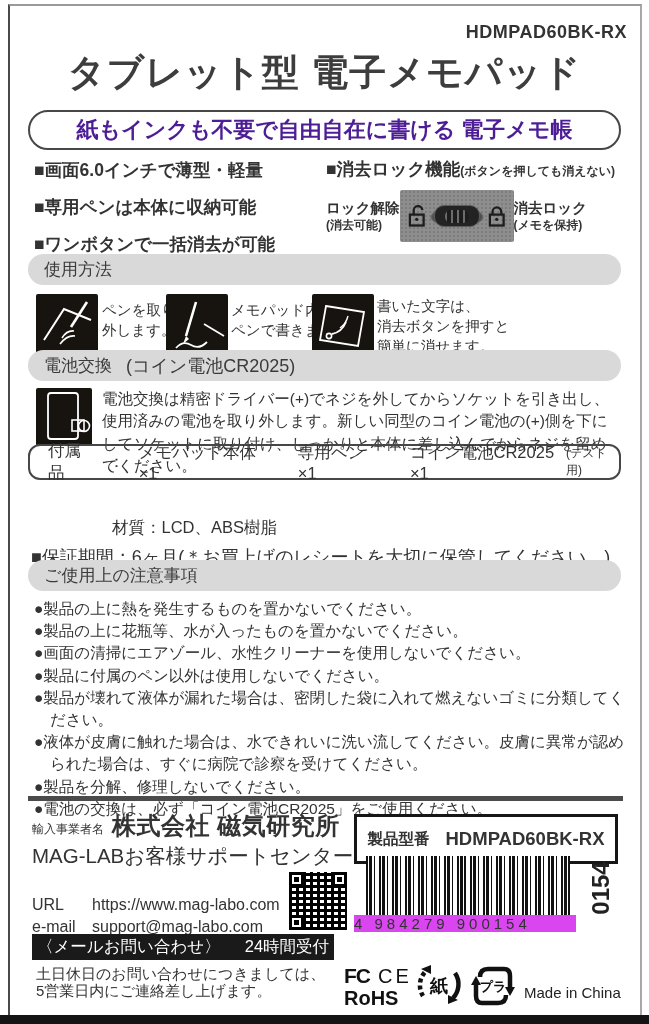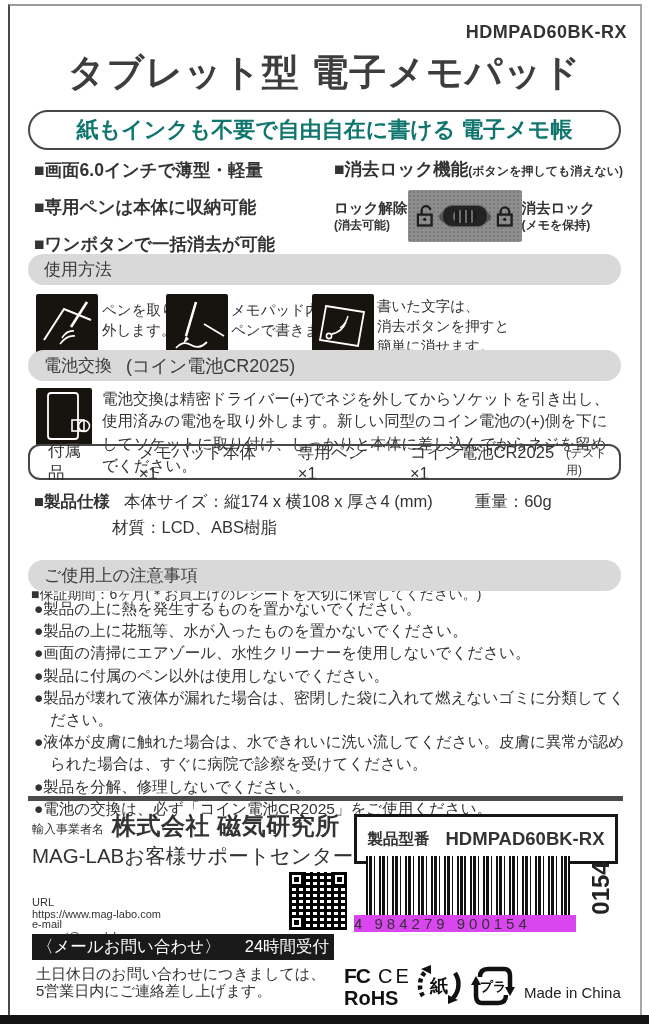--- a/index.html
+++ b/index.html
@@ -6,23 +6,23 @@
   .page{position:relative;width:649px;height:1024px;background:#fff;overflow:hidden;
         font-family:"Liberation Sans","DejaVu Sans",sans-serif;color:#333;}
   .frame{position:absolute;top:4px;left:8px;right:7px;bottom:0;
          border-top:2px solid #9a9a9a;border-left:2px solid #4a4a4a;border-right:2px solid #a8a8a8;pointer-events:none;}
   .bottom-bar{position:absolute;left:0;right:0;bottom:0;height:9px;background:#141414;}
   .abs{position:absolute;}
   .model-top{right:22px;top:22px;font-size:18px;font-weight:bold;letter-spacing:.5px;}
   .title{left:0;right:0;top:48px;margin:0;text-align:center;font-size:37px;font-weight:bold;
          letter-spacing:1px;color:#3d3d3d;}
   .subtitle{left:28px;right:28px;top:110px;height:36px;border:2px solid #474747;border-radius:21px;
-            display:flex;align-items:center;justify-content:center;font-size:22px;font-weight:600;color:#0f766e;}
+            display:flex;align-items:center;justify-content:center;font-size:22px;font-weight:600;color:#4c1d95;}
   .features{left:34px;top:158px;display:flex;flex-direction:column;gap:13px;font-size:17.5px;font-weight:600;}
-  .lock-block{left:334px;top:157px;width:306px;}
+  .lock-block{left:326px;top:157px;width:306px;}
   .lock-title{font-size:17.5px;font-weight:600;white-space:nowrap;}
   .lock-title .note{font-size:12px;font-weight:600;}
   .lock-row{margin-top:9px;display:flex;align-items:center;}
   .lock-label{font-size:14.5px;font-weight:600;line-height:1.25;}
   .lock-label .small{font-size:12px;}
   .lock-photo{width:114px;height:52px;flex:0 0 auto;position:relative;border-radius:2px;
       background-color:#8e8e8e;
       background-image:
         radial-gradient(ellipse 40px 15px at 50% 52%,#3e3e3e 55%,#5b5b5b 63%,rgba(0,0,0,0) 68%),
         radial-gradient(#7c7c7c 1px,rgba(0,0,0,0) 1px);
@@ -43,31 +43,31 @@
   .acc-box{left:28px;right:28px;top:444px;height:36px;border:2px solid #474747;border-radius:12px;
            display:flex;align-items:center;box-sizing:border-box;padding-left:18px;font-size:16.5px;}
   .acc-box .gap1{margin:0 14px;}
   .acc-box .it{margin-right:28px;}
   .acc-box .note{font-size:12px;}
   .spec-row{left:34px;top:491px;display:flex;font-size:16.5px;}
   .spec-row .lbl{font-weight:600;}
   .spec-row .sz{margin-left:14px;}
   .spec-row .wt{margin-left:42px;}
   .spec-mat{left:112px;top:517px;font-size:16.5px;}
-  .warranty{left:31px;top:545px;font-size:14px;margin-top:41px;}
+  .warranty{left:31px;top:545px;font-size:18px;}
   .cautions{left:34px;right:22px;top:598px;font-size:15.5px;line-height:22.2px;}
   .cautions div{padding-left:16px;text-indent:-16px;}
   .divider{left:28px;right:26px;top:796px;height:5px;background:#4b4b4b;}
   .imp-row{left:32px;top:810px;display:flex;align-items:flex-end;gap:8px;}
   .imp-row .lbl{font-size:12px;padding-bottom:4px;}
   .imp-row .co{font-size:24px;font-weight:600;letter-spacing:.5px;}
   .support{left:32px;top:842px;font-size:20.5px;}
   .contact{font-size:18px;display:flex;}
   .contact .lbl{width:60px;flex:0 0 auto;}
-  .contact.small{font-size:11px;flex-direction:column;}
+  .contact.small{font-size:16px;}
   .qr{left:289px;top:872px;width:58px;height:58px;background-color:#fff;position:absolute;
       background-image:
         repeating-linear-gradient(0deg,#000 0 3px,rgba(0,0,0,0) 3px 6px),
         repeating-linear-gradient(90deg,#000 0 3px,#fff 3px 7px);}
   .qf{position:absolute;width:15px;height:15px;border:3px solid #000;background:#fff;box-sizing:border-box;}
   .qf::after{content:"";position:absolute;inset:2px;background:#000;}
   .qf.tl{top:0;left:0}.qf.tr{top:0;right:0}.qf.bl{bottom:0;left:0}
   .banner{left:32px;top:934px;width:302px;height:26px;background:#1a1a1a;color:#fff;
           display:flex;align-items:center;justify-content:center;gap:24px;font-size:16.5px;}
   .foot-note{left:36px;top:965px;font-size:15px;line-height:17px;}
@@ -200,25 +200,20 @@
 
   <div class="abs acc-box">
     <span>付属品</span>
     <span class="gap1">：</span>
     <span class="it">メモパッド本体 ×1</span>
     <span class="it">専用ペン ×1</span>
     <span>コイン電池CR2025 ×1</span>
     <span class="note">(テスト用)</span>
   </div>
 
-  <div class="abs spec-row">
-    <span class="lbl">■製品仕様</span>
-    <span class="sz">本体サイズ：縦174 x 横108 x 厚さ4 (mm)</span>
-    <span class="wt">重量：60g</span>
-  </div>
   <div class="abs spec-mat">材質：LCD、ABS樹脂</div>
   <div class="abs warranty">■保証期間：6ヶ月(＊お買上げのレシートを大切に保管してください。)</div>
 
   <div class="abs pill" style="top:560px;">
     <span>ご使用上の注意事項</span>
   </div>
   <div class="abs cautions">
     <div>●製品の上に熱を発生するものを置かないでください。</div>
     <div>●製品の上に花瓶等、水が入ったものを置かないでください。</div>
     <div>●画面の清掃にエアゾール、水性クリーナーを使用しないでください。</div>

